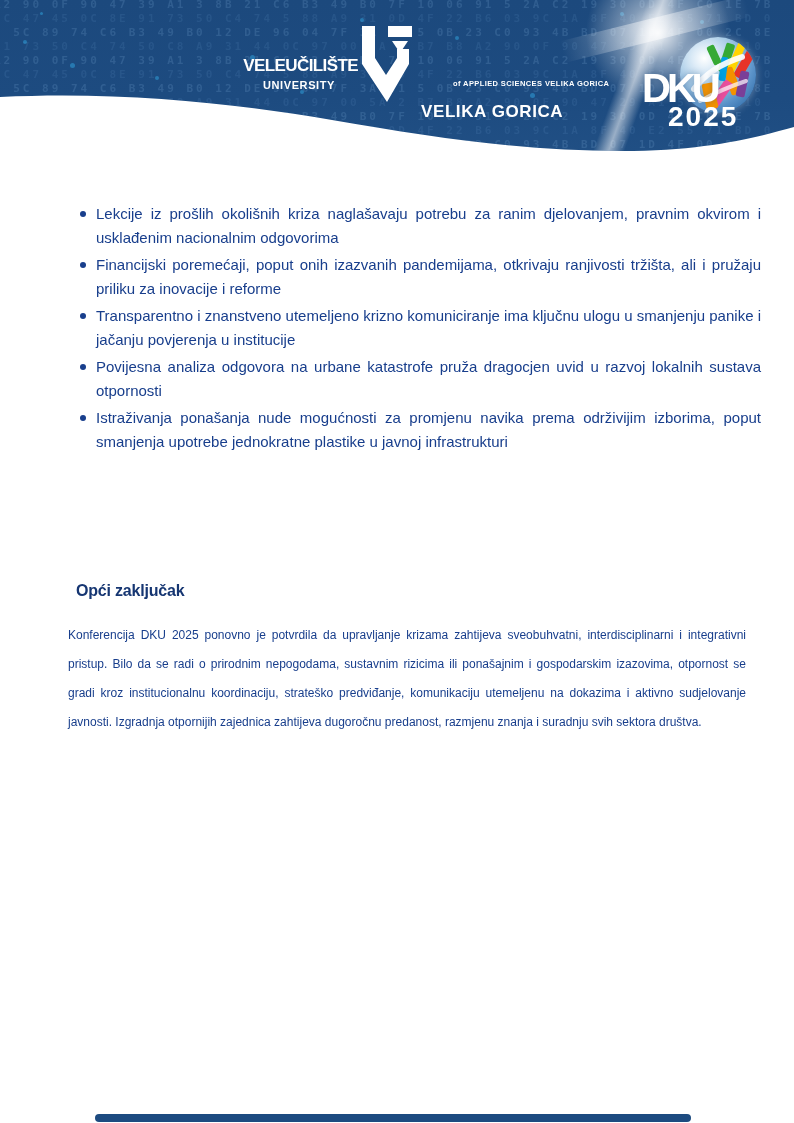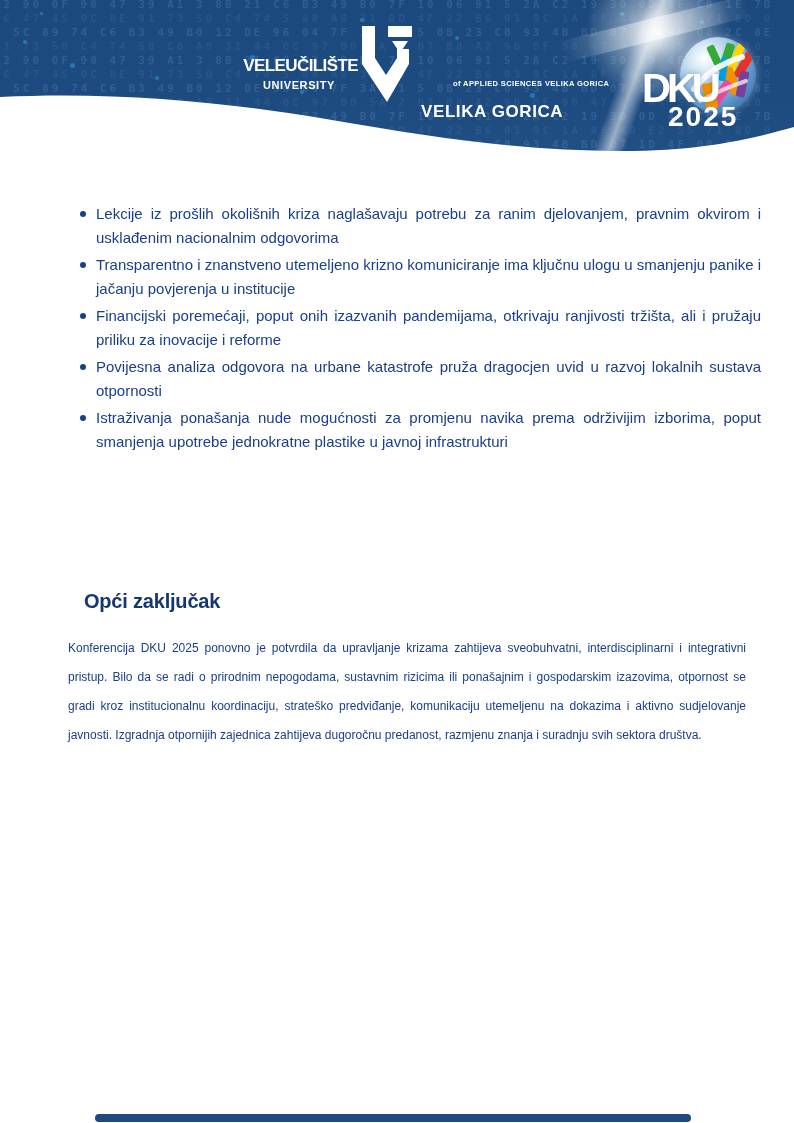--- a/index.html
+++ b/index.html
@@ -94,21 +94,21 @@
     color:#183e8c;font-size:15px;line-height:24px;
     list-style:none;margin:16px;padding:0;text-align:justify;
   }
   .bullets li{position:relative;padding-left:18px;margin-bottom:3px;}
   .bullets li::before{
     content:'';position:absolute;left:2px;top:9px;width:6px;height:6px;border-radius:50%;
     background:#183e8c;
   }
   .section{position:absolute;left:68px;top:574px;width:678px;}
   .section h2{
-    margin:16px;color:#163672;font-size:20px;font-weight:bold;letter-spacing:-0.2px;
+    margin:8px;color:#163672;font-size:16px;font-weight:bold;letter-spacing:-0.2px;
   }
   .section p{
     margin:21px 0 0 0;color:#183e8c;font-size:12px;line-height:29px;text-align:justify;
   }
 
   
   .footer-bar{
     position:absolute;left:95px;top:1114px;width:596px;height:8px;
     background:#1d4b80;border-radius:4px;
   }
@@ -178,22 +178,22 @@
         <path d="M14 52 Q30 30 62 20" stroke="#ffffff" stroke-width="6" fill="none" stroke-linecap="round" opacity="0.9"></path>
         <path d="M20 64 Q42 52 66 44" stroke="#ffffff" stroke-width="4" fill="none" stroke-linecap="round" opacity="0.7"></path>
       </svg>
     </div>
     <div class="dku">DKU</div>
     <div class="dku-year">2025</div>
   </div>
 
   <ul class="bullets">
     <li>Lekcije iz prošlih okolišnih kriza naglašavaju potrebu za ranim djelovanjem, pravnim okvirom i usklađenim nacionalnim odgovorima</li>
+    <li>Financijski poremećaji, poput onih izazvanih pandemijama, otkrivaju ranjivosti tržišta, ali i pružaju priliku za inovacije i reforme</li>
     <li>Transparentno i znanstveno utemeljeno krizno komuniciranje ima ključnu ulogu u smanjenju panike i jačanju povjerenja u institucije</li>
-    <li>Financijski poremećaji, poput onih izazvanih pandemijama, otkrivaju ranjivosti tržišta, ali i pružaju priliku za inovacije i reforme</li>
     <li>Povijesna analiza odgovora na urbane katastrofe pruža dragocjen uvid u razvoj lokalnih sustava otpornosti</li>
     <li>Istraživanja ponašanja nude mogućnosti za promjenu navika prema održivijim izborima, poput smanjenja upotrebe jednokratne plastike u javnoj infrastrukturi</li>
   </ul>
 
   <div class="section">
     <h2>Opći zaključak</h2>
     <p>Konferencija DKU 2025 ponovno je potvrdila da upravljanje krizama zahtijeva sveobuhvatni, interdisciplinarni i integrativni pristup. Bilo da se radi o prirodnim nepogodama, sustavnim rizicima ili ponašajnim i gospodarskim izazovima, otpornost se gradi kroz institucionalnu koordinaciju, strateško predviđanje, komunikaciju utemeljenu na dokazima i aktivno sudjelovanje javnosti. Izgradnja otpornijih zajednica zahtijeva dugoročnu predanost, razmjenu znanja i suradnju svih sektora društva.</p>
   </div>
 
   <div class="footer-bar"></div>

